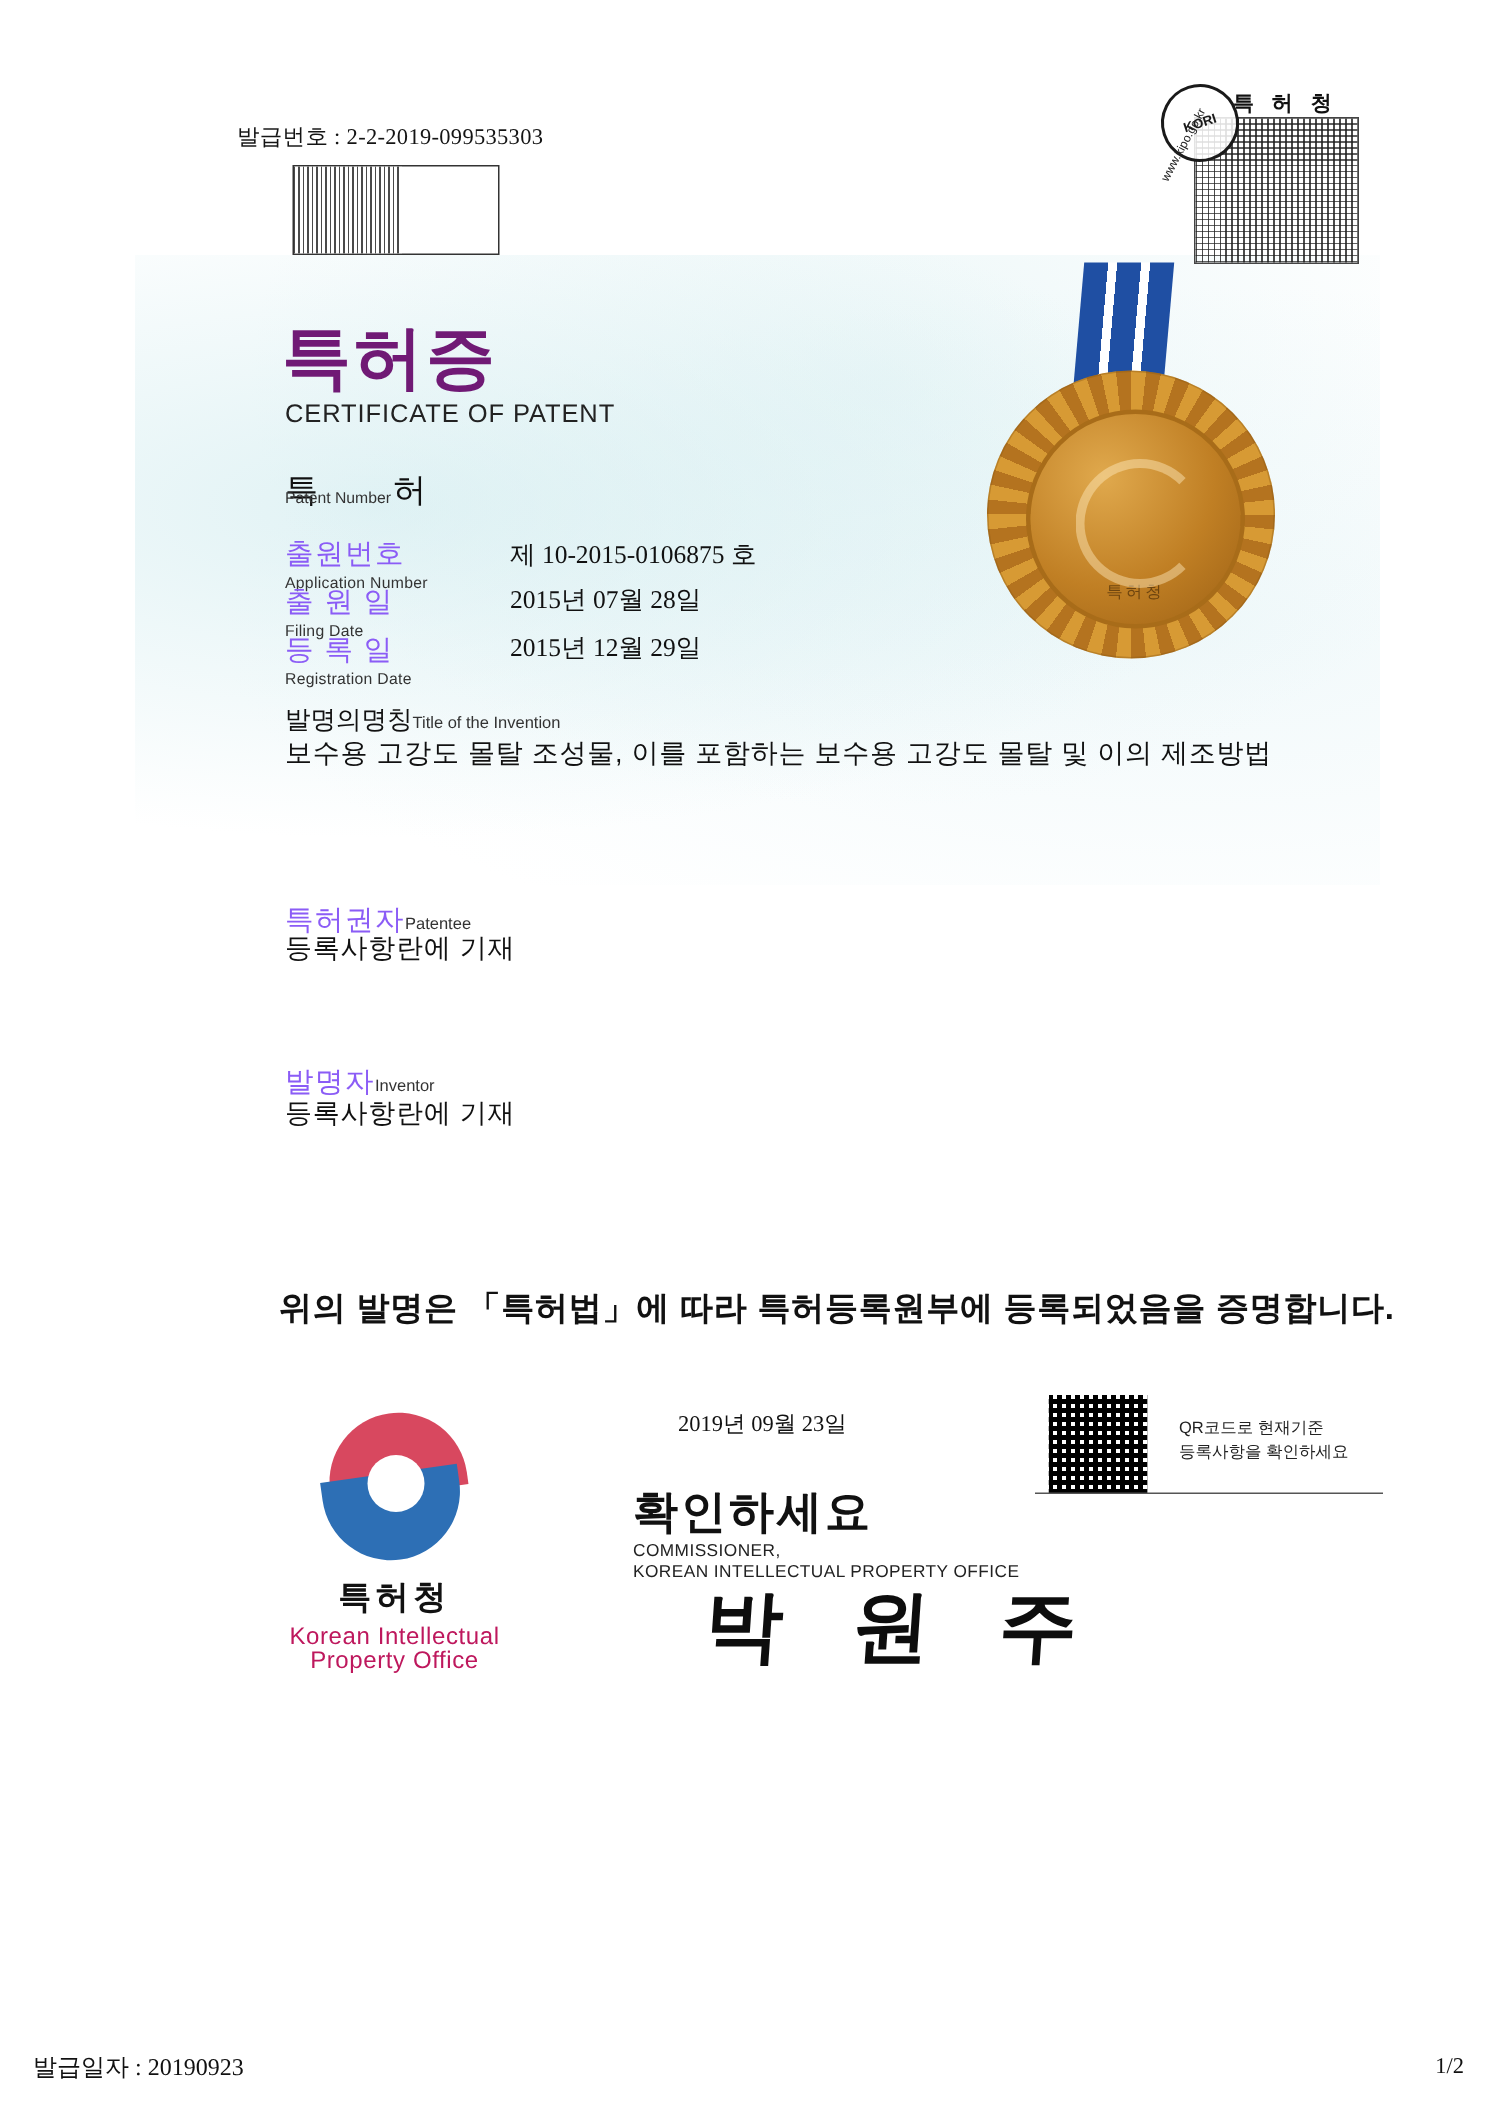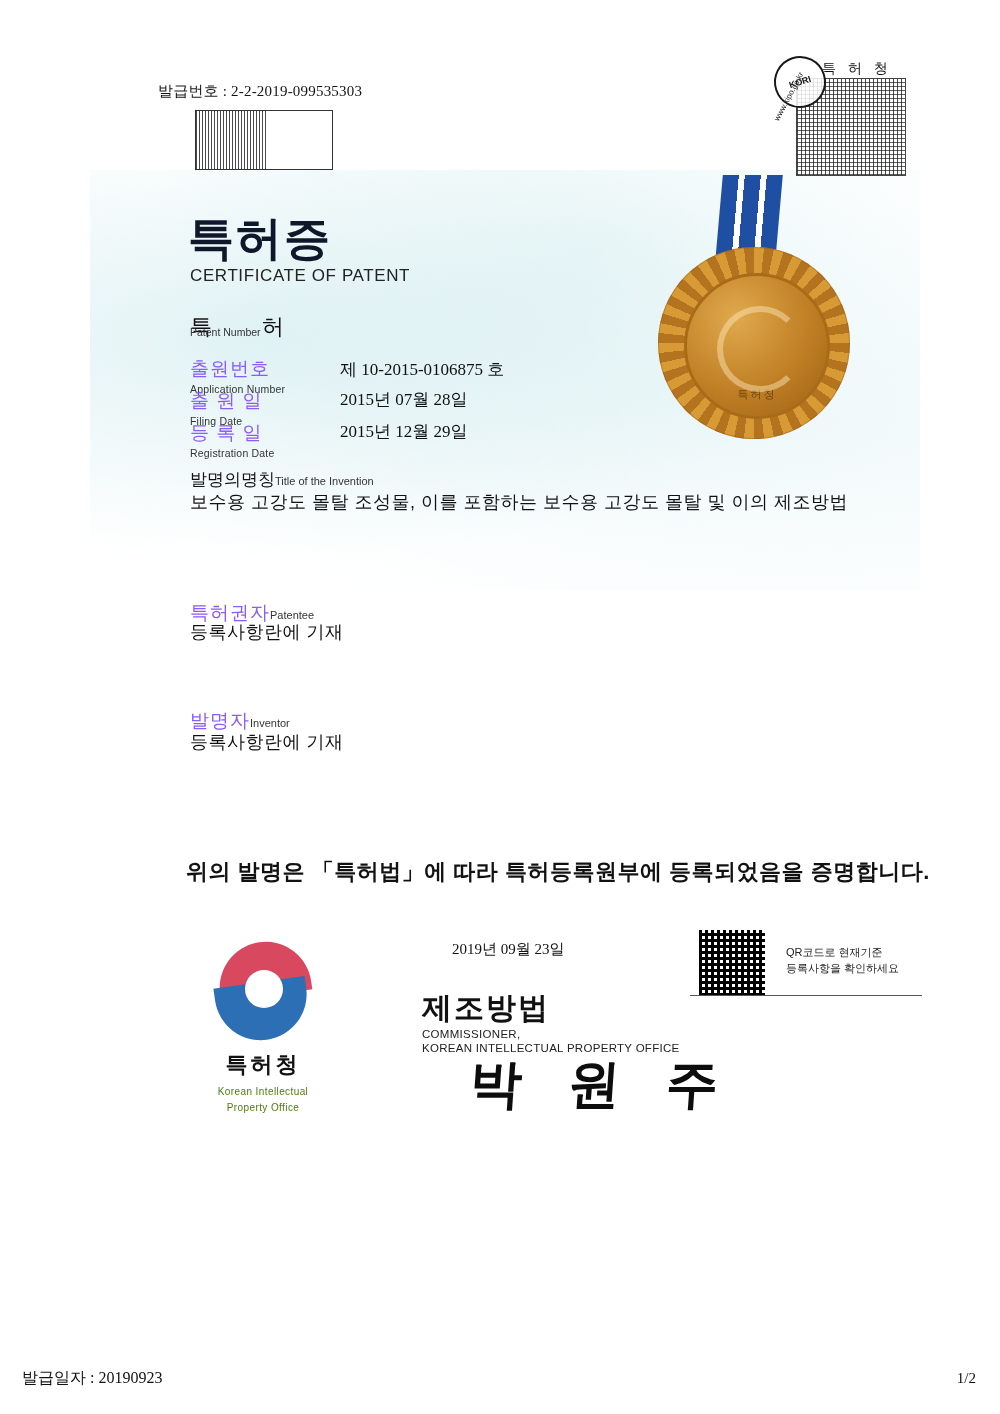--- a/index.html
+++ b/index.html
@@ -92,21 +92,21 @@
     align-items: center;
     justify-content: center;
     background: rgba(255,255,255,0.85);
     transform: rotate(-18deg);
   }
   .kipo-stamp .ko-label {
     position: absolute;
     left: 26px;
     top: 4px;
     font-size: 14px;
-    font-weight: normal;
+    font-weight: bold;
     letter-spacing: 4px;
     color: #111;
   }
   .kipo-stamp .url {
     position: absolute;
     left: -34px;
     top: 36px;
     font-size: 8px;
     transform: rotate(-62deg);
     color: #222;
@@ -182,21 +182,21 @@
   }
 
   
   .title-ko {
     position: absolute;
     left: 188px;
     top: 208px;
     font-size: 46px;
     font-weight: bold;
     letter-spacing: 2px;
-    color: #0f172a;
+    color: #701a75;
   }
   .title-en {
     position: absolute;
     left: 190px;
     top: 266px;
     font-size: 17px;
     letter-spacing: 0.6px;
     color: #222;
   }
   .field {
@@ -396,23 +396,23 @@
   }
   .emblem .name-ko {
     margin-top: 8px;
     font-size: 22px;
     font-weight: bold;
     letter-spacing: 3px;
     color: #111;
   }
   .emblem .name-en {
     margin-top: 4px;
-    font-size: 10px;
+    font-size: 16px;
     line-height: 16px;
-    color: #4d7c0f;
+    color: #be185d;
     letter-spacing: 0.4px;
   }
 
   .commissioner-ko {
     position: absolute;
     left: 422px;
     top: 988px;
     font-size: 30px;
     font-weight: bold;
     letter-spacing: 2px;
@@ -542,21 +542,21 @@
       <div class="blue"></div>
       <div class="hole"></div>
     </div>
     <div class="name-ko">특허청</div>
     <div class="name-en">
       <div>Korean Intellectual</div>
       <div>Property Office</div>
     </div>
   </div>
 
-  <div class="commissioner-ko">제조방법</div>
+  <div class="commissioner-ko">확인하세요</div>
   <div class="commissioner-en">
     <div>COMMISSIONER,</div>
     <div>KOREAN INTELLECTUAL PROPERTY OFFICE</div>
   </div>
   <div class="signature">박 원 주</div>
 
   <div class="footer-left">발급일자 : 20190923</div>
   <div class="footer-right">1/2</div>
 
 </div>

